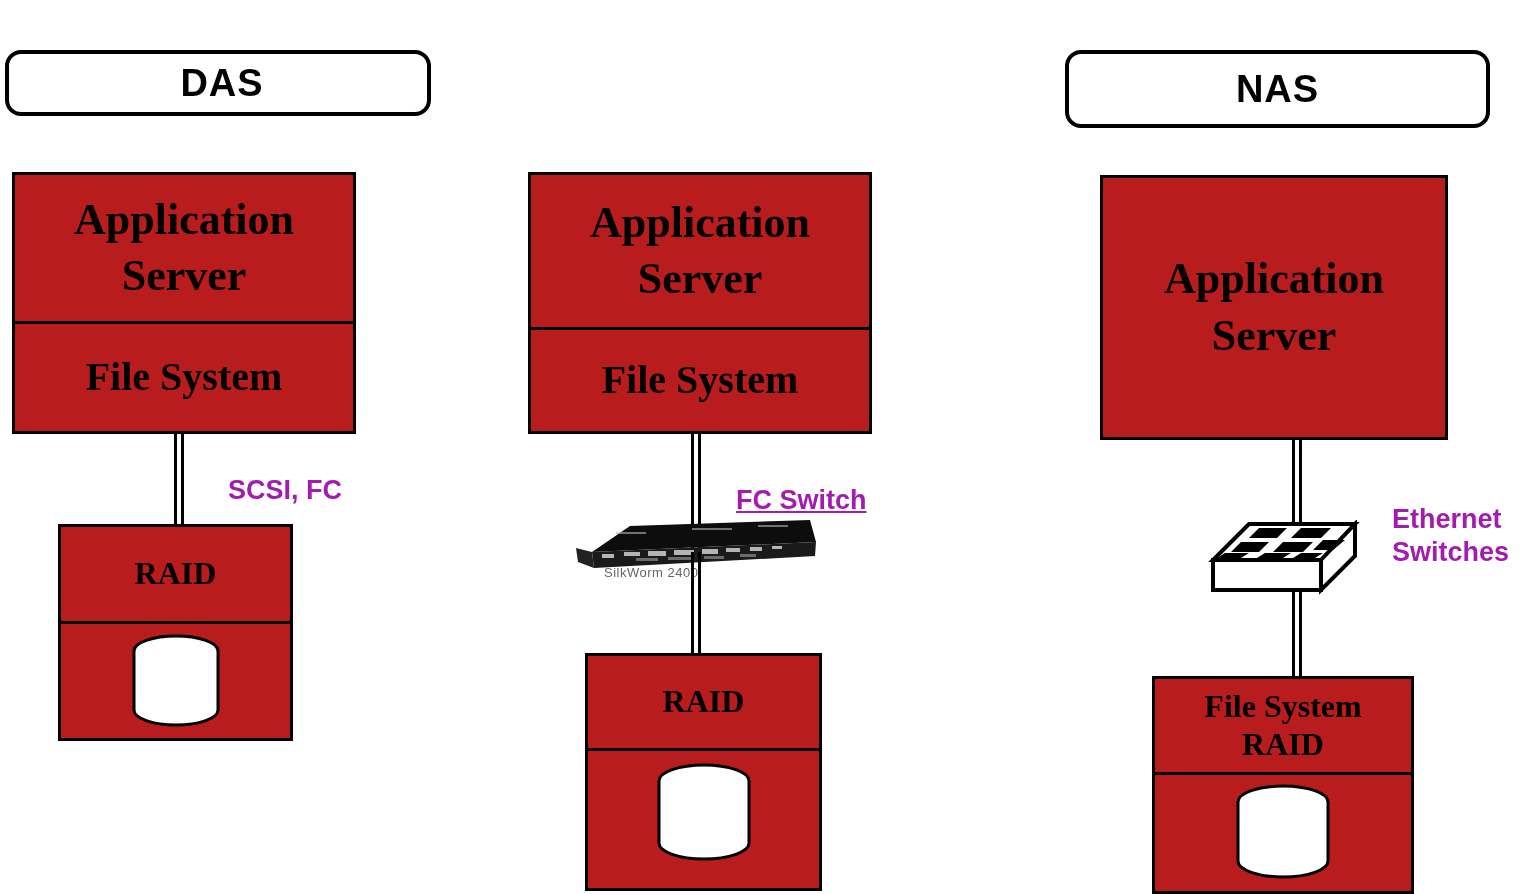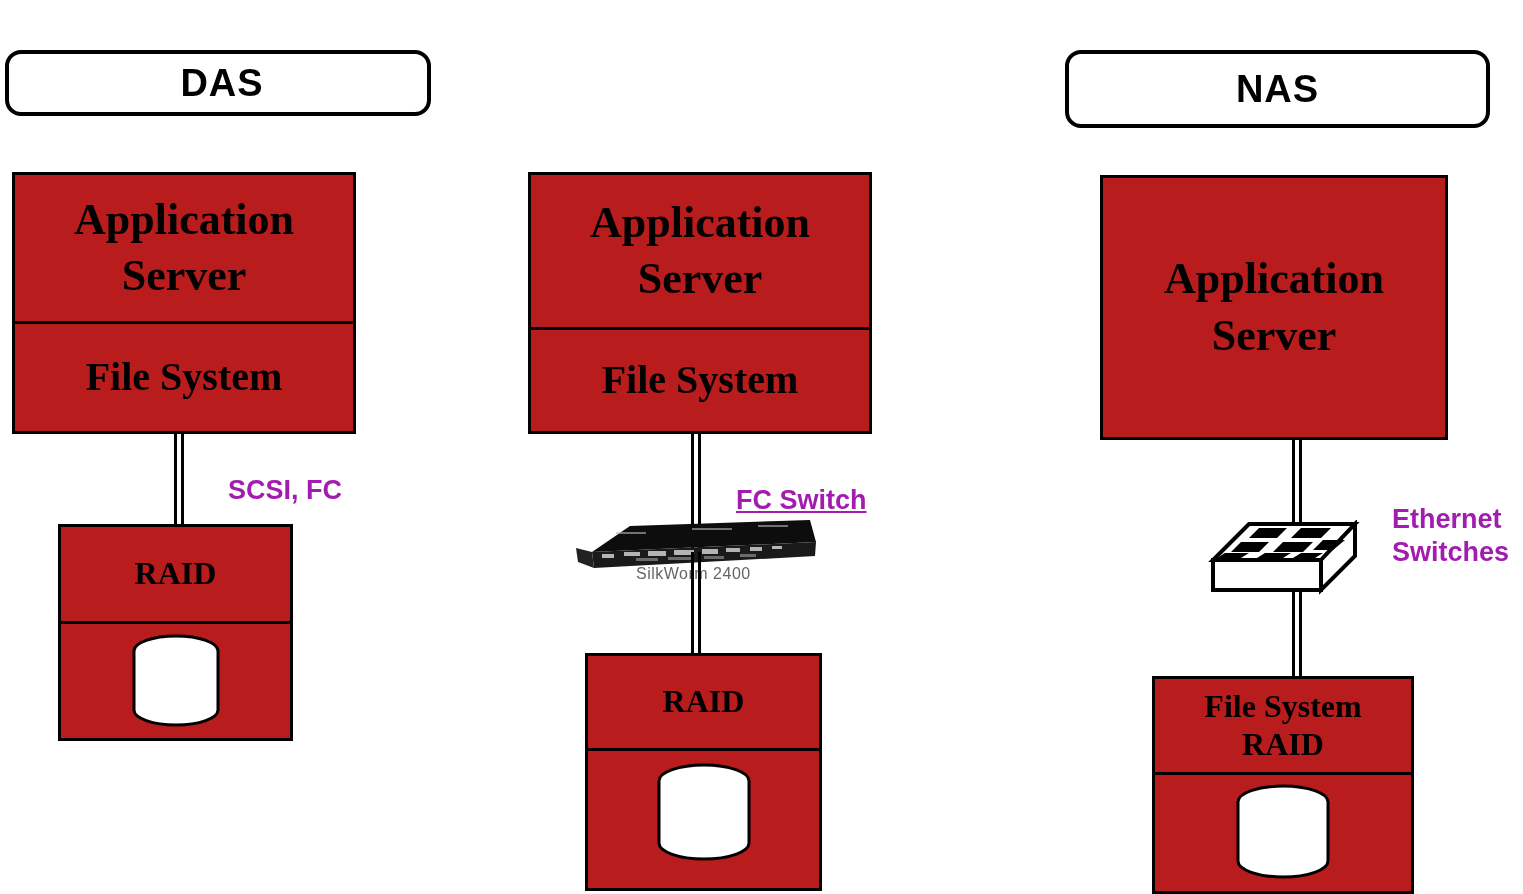--- a/index.html
+++ b/index.html
@@ -80,26 +80,25 @@
   }
 
   
   .cyl { position: absolute; }
 
   
   .fcsw { position: absolute; }
   .fcsw-cap {
     position: absolute;
     font-family: "Liberation Sans", sans-serif;
-    font-size: 16px;
+    font-size: 13px;
     color: #4a4a4a;
     letter-spacing: 0.5px;
     white-space: nowrap;
     opacity: 0.85;
-    margin-left: 32px;
   }
 
   
   .ethsw { position: absolute; }
 </style>
 </head>
 <body>
 
 <div id="canvas">
 

